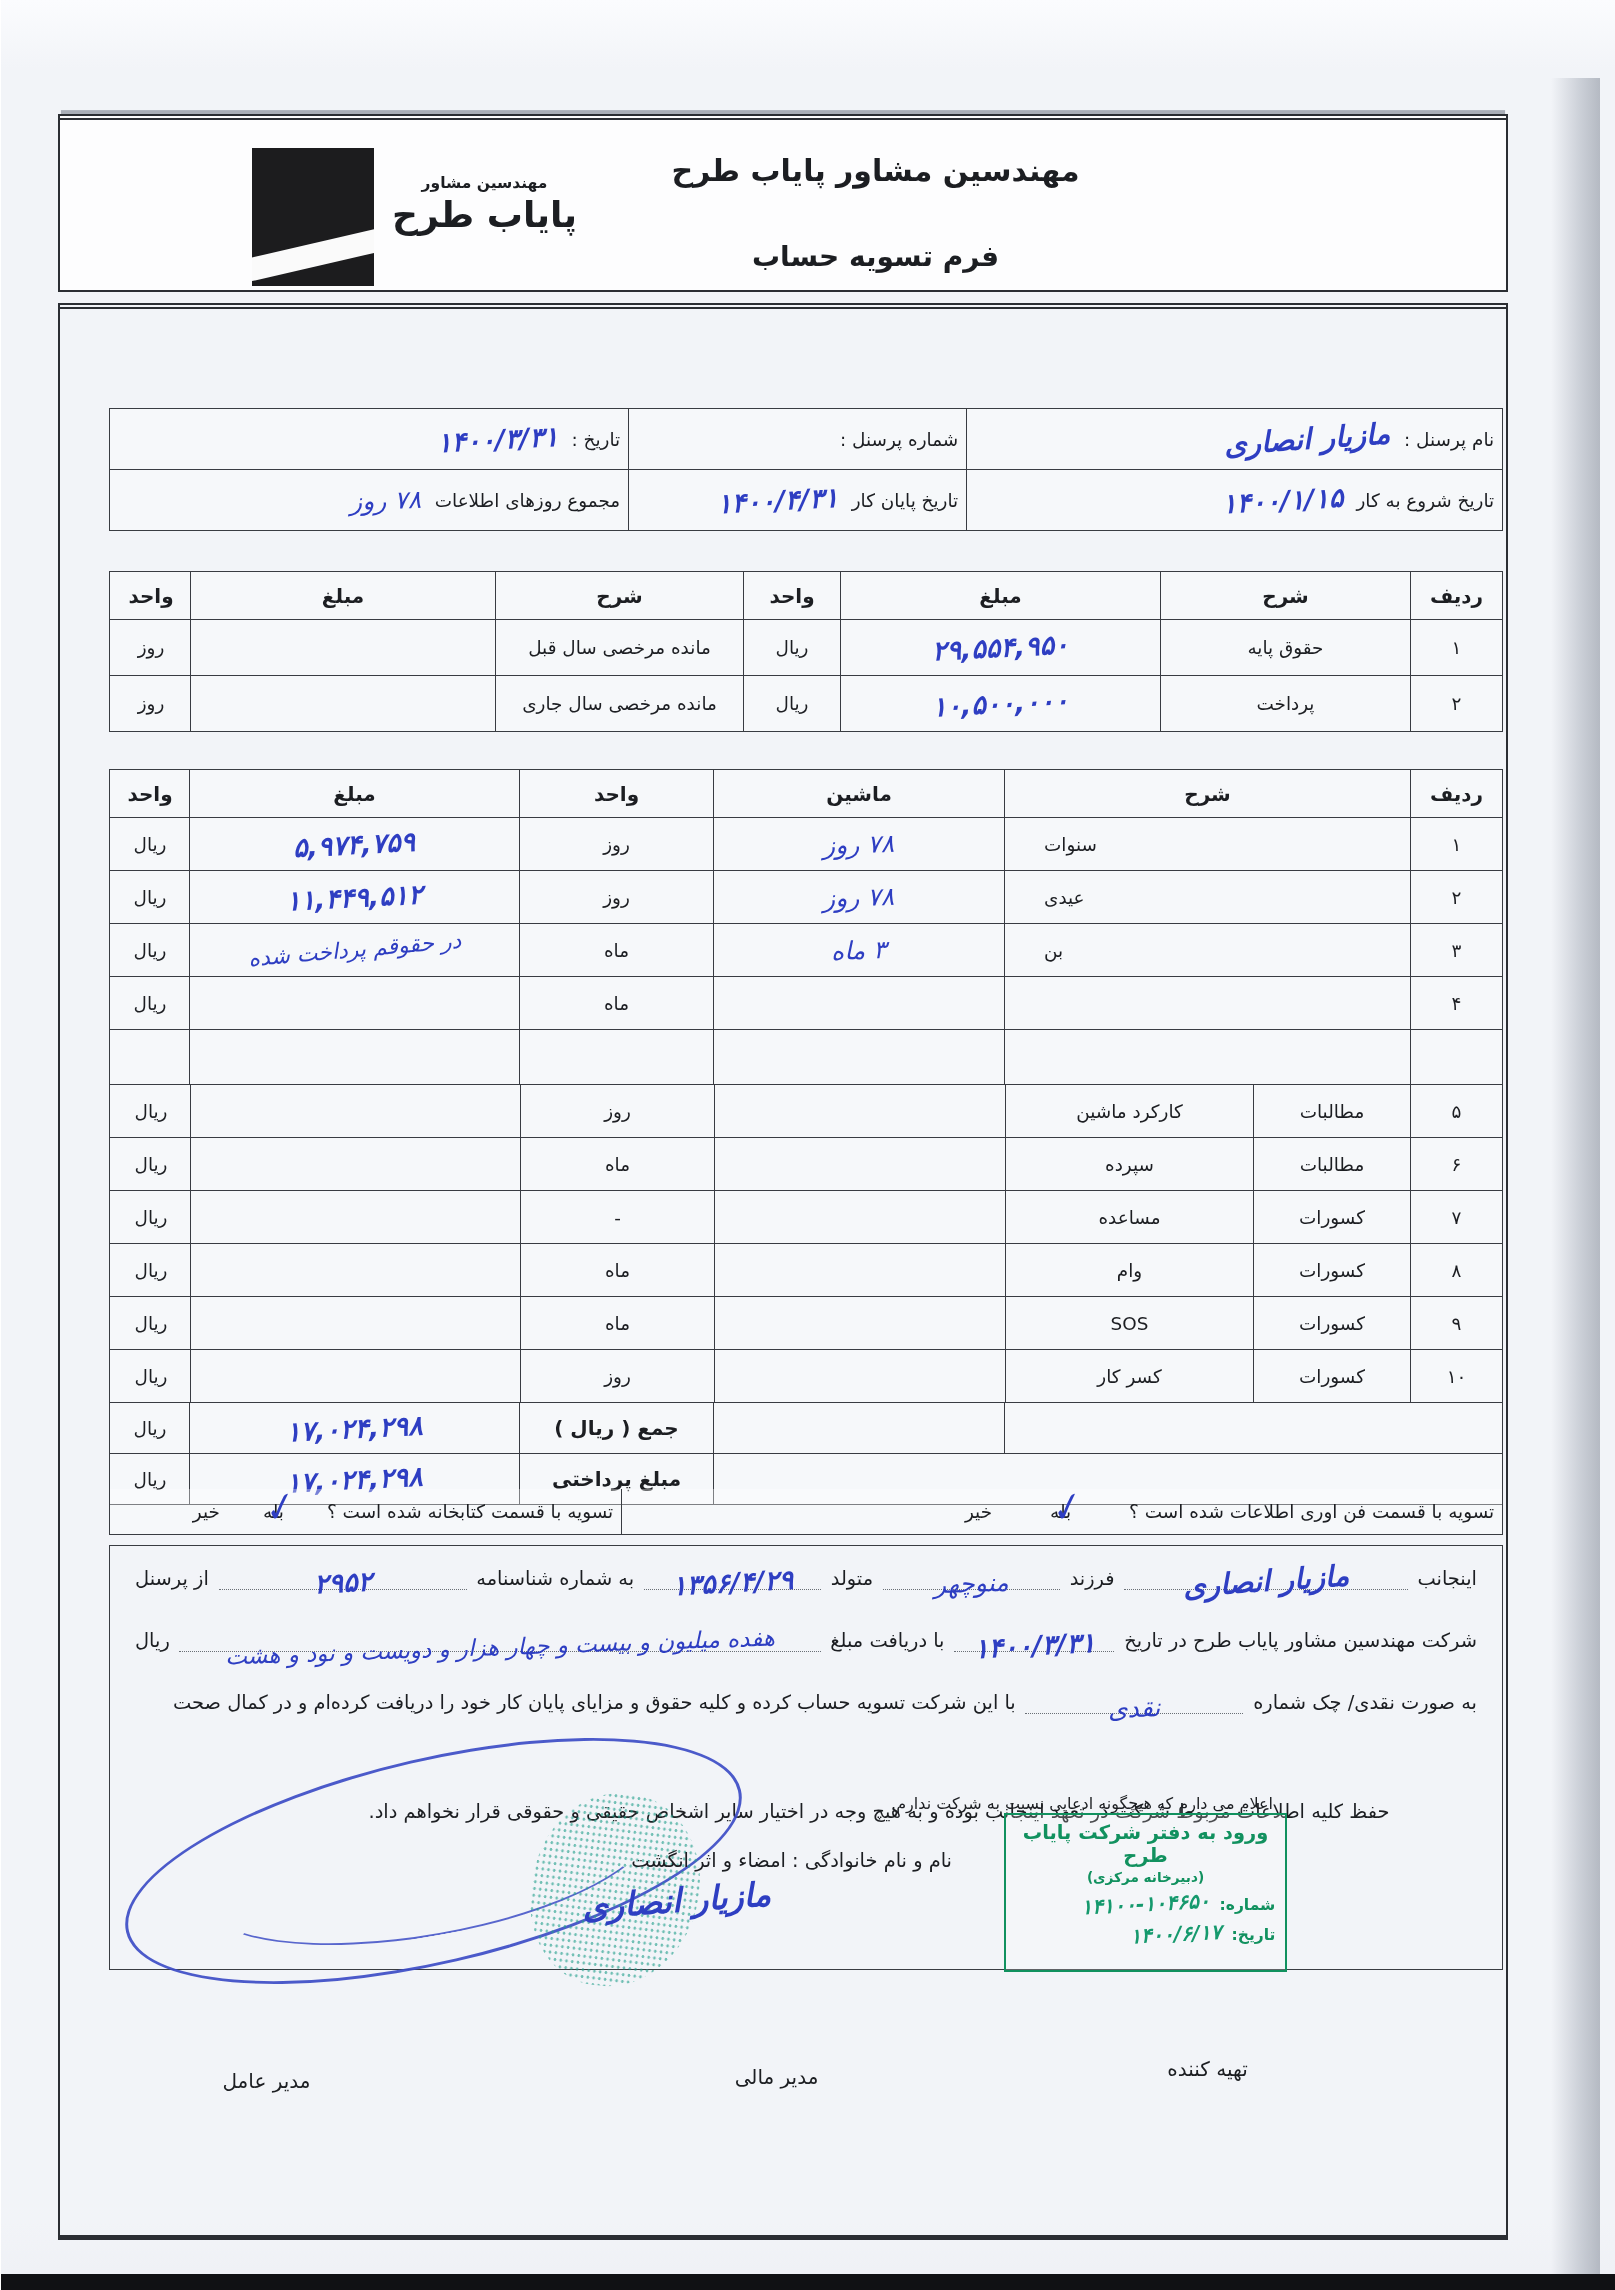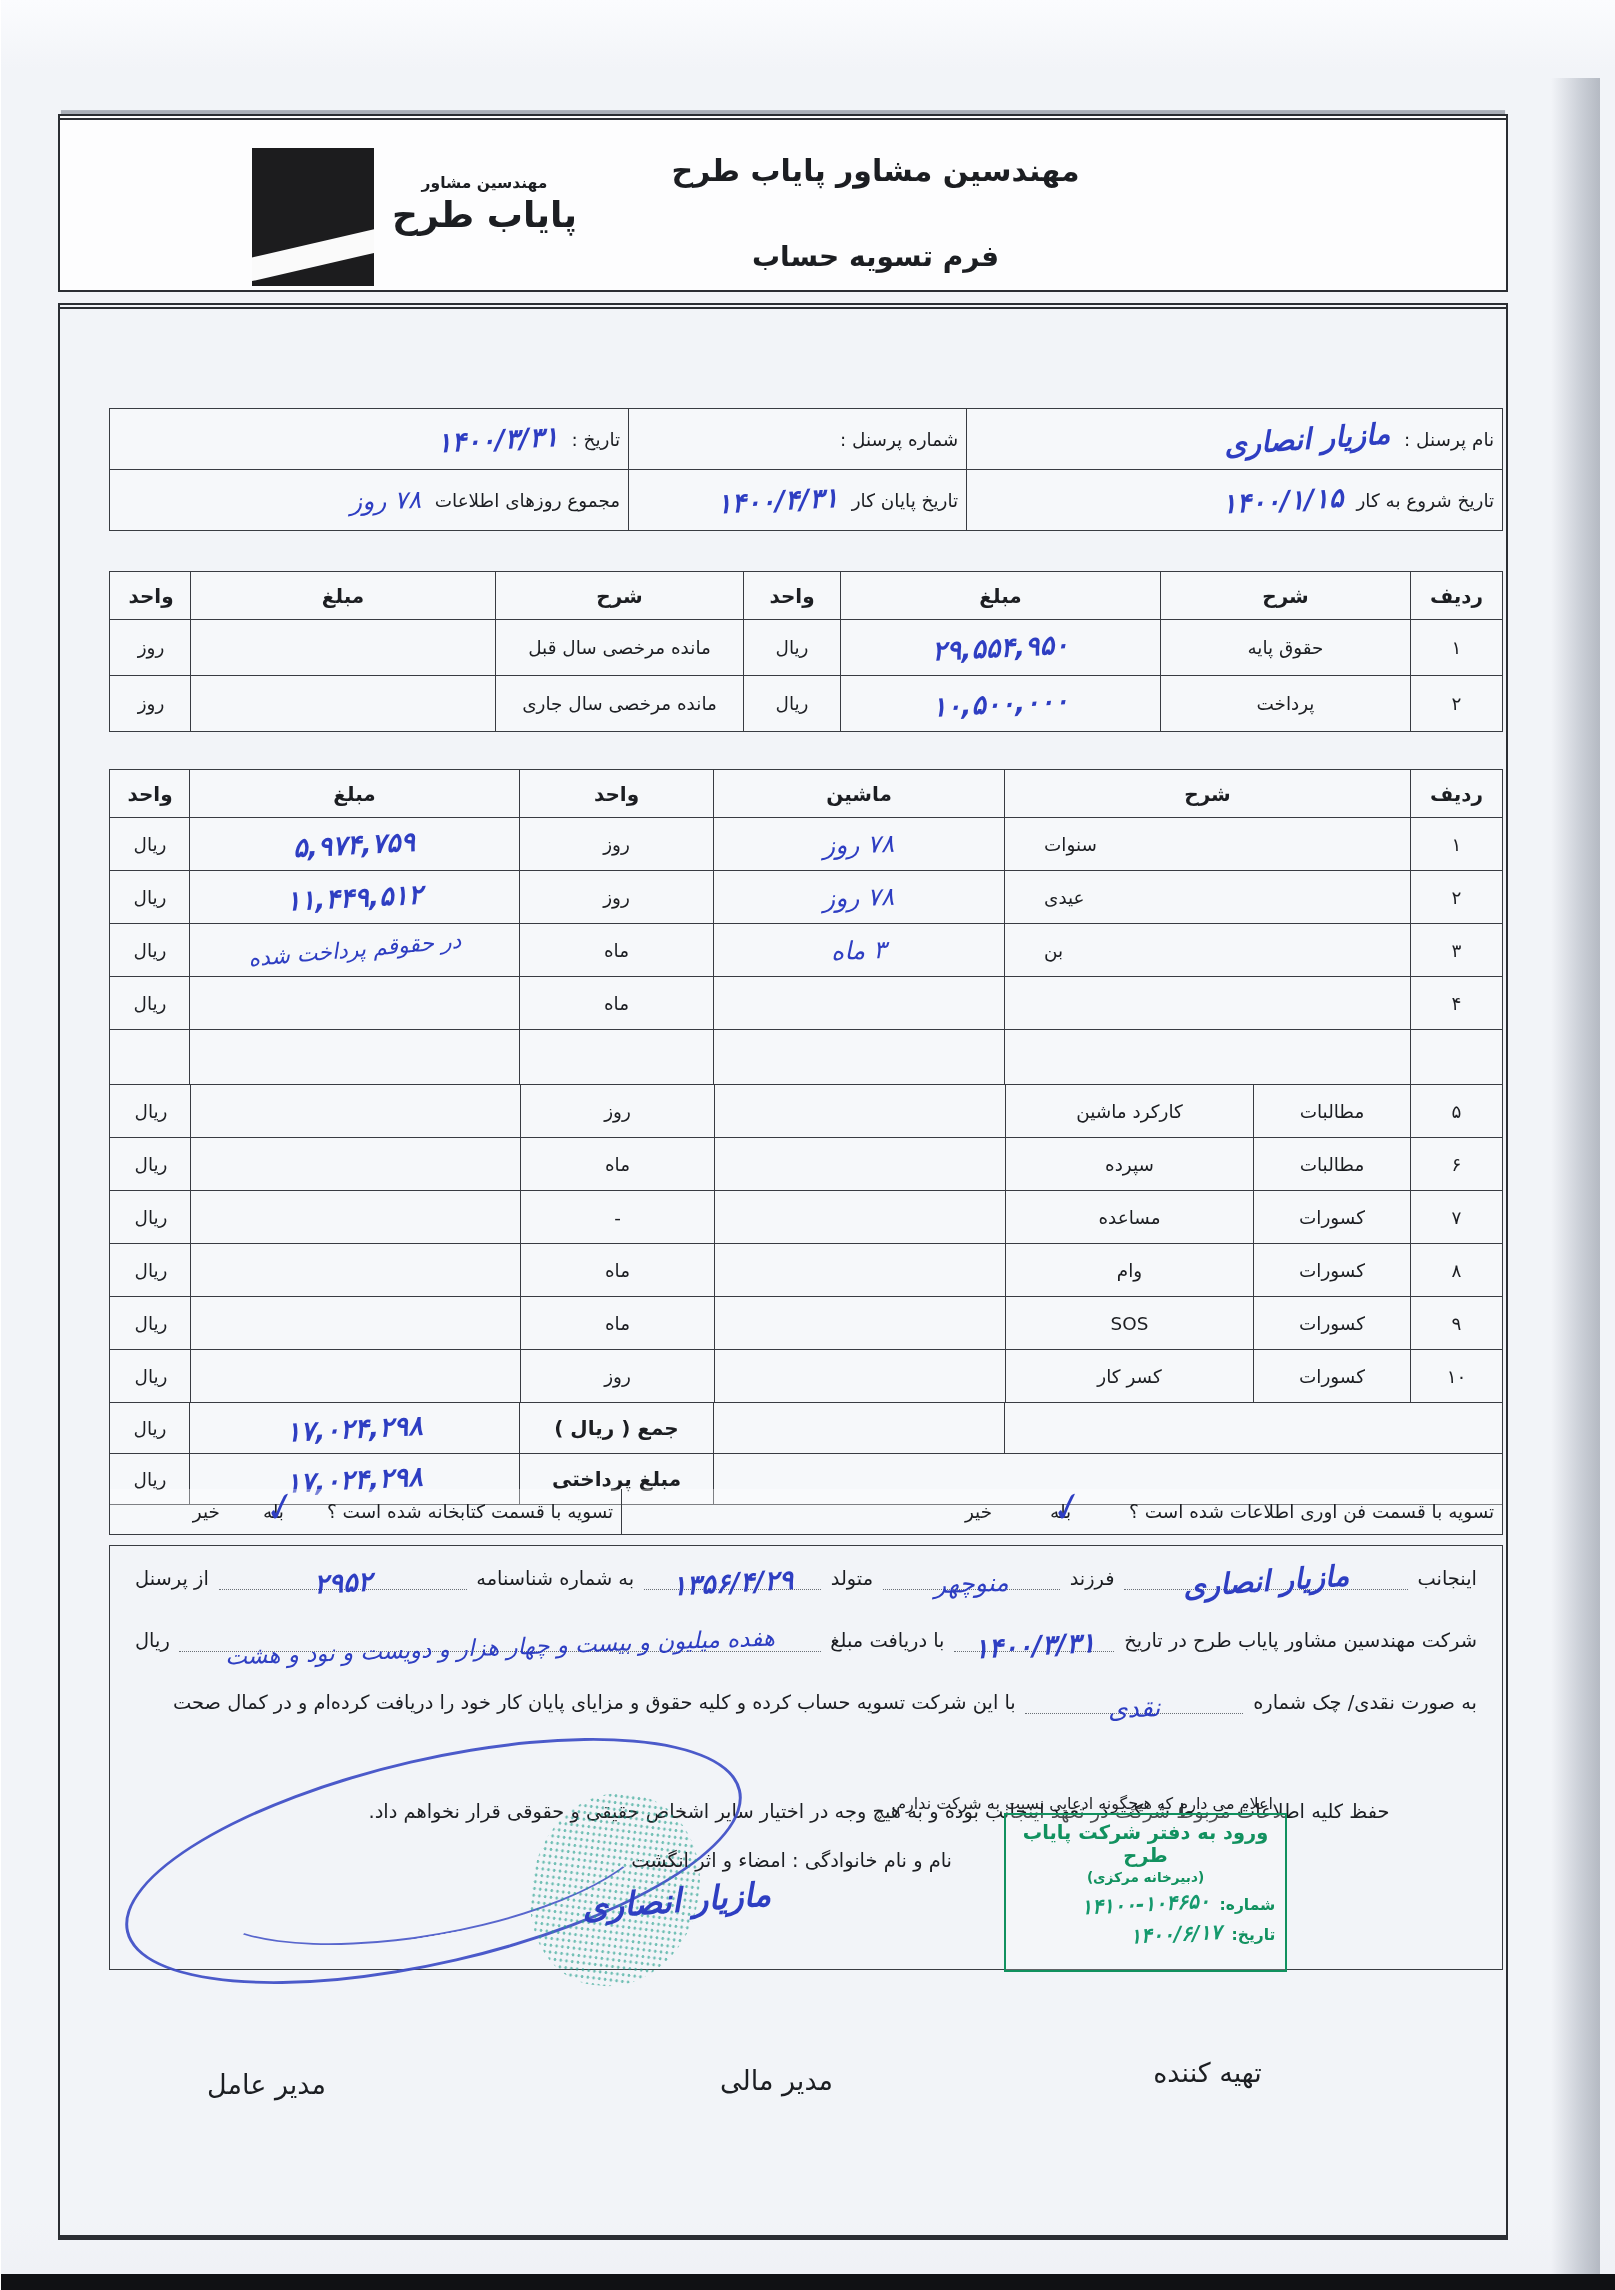--- a/index.html
+++ b/index.html
@@ -66,21 +66,21 @@
   .sig-ellipse{left:118px;top:1758px;width:631px;height:206px;border:3.9px solid rgba(61,76,198,.92);
     border-radius:50%;transform:rotate(-13deg);}
   .sig-arc{left:199px;top:1790px;width:456px;height:146px;border:2.9px solid transparent;
     border-bottom-color:rgba(61,76,198,.85);border-radius:50%;transform:rotate(-10deg);}
   .fingerprint{left:532px;top:1793px;width:167px;height:194px;border-radius:52% 48% 55% 45%;
     background-image:radial-gradient(rgba(32,158,138,.72) 1.3px,rgba(32,158,138,0) 1.6px);
     background-size:5.8px 6.8px;transform:rotate(7deg);opacity:.85;}
   .sig-name{left:582px;top:1884px;}
   .sig-label{left:574px;top:1849px;width:378px;font-size:19.4px;}
   
-  .foot{font-size:27px;text-align:center;width:213px;}
+  .foot{font-size:20px;text-align:center;width:213px;}
 </style>
 </head>
 <body>
 
 <div class="abs scan-band-right"></div>
 <div class="abs scan-strip-bottom"></div>
 <div class="abs pencil-squiggle"></div>
 <div class="abs ink-dot"></div>
 
 <div class="abs header-box">

